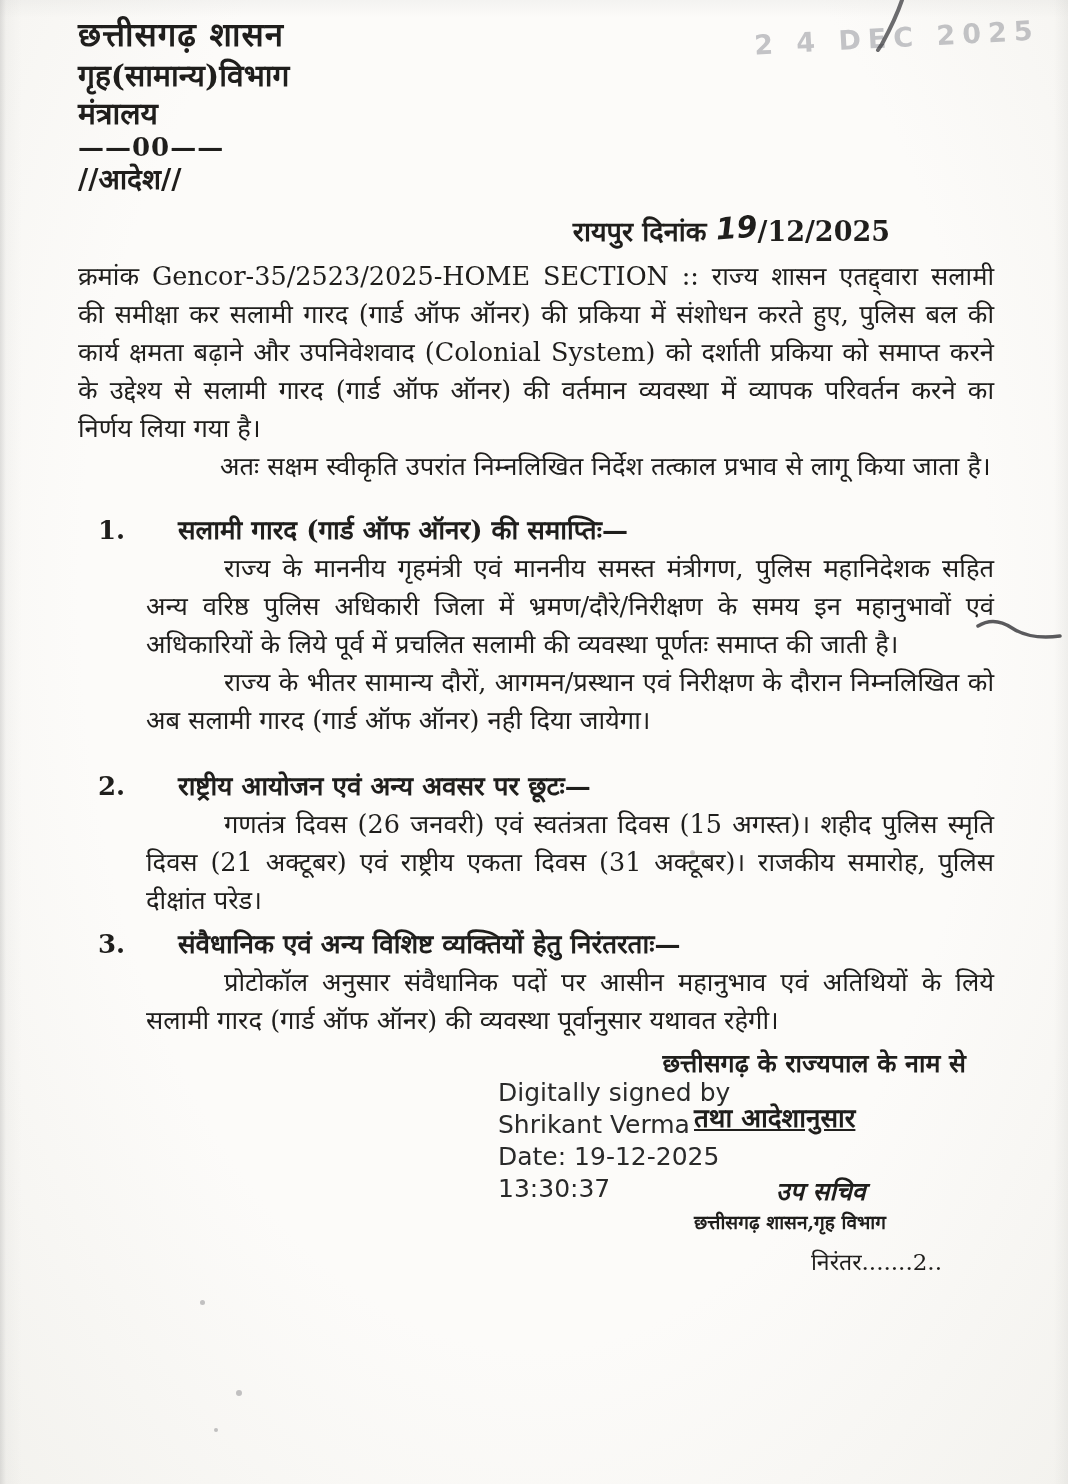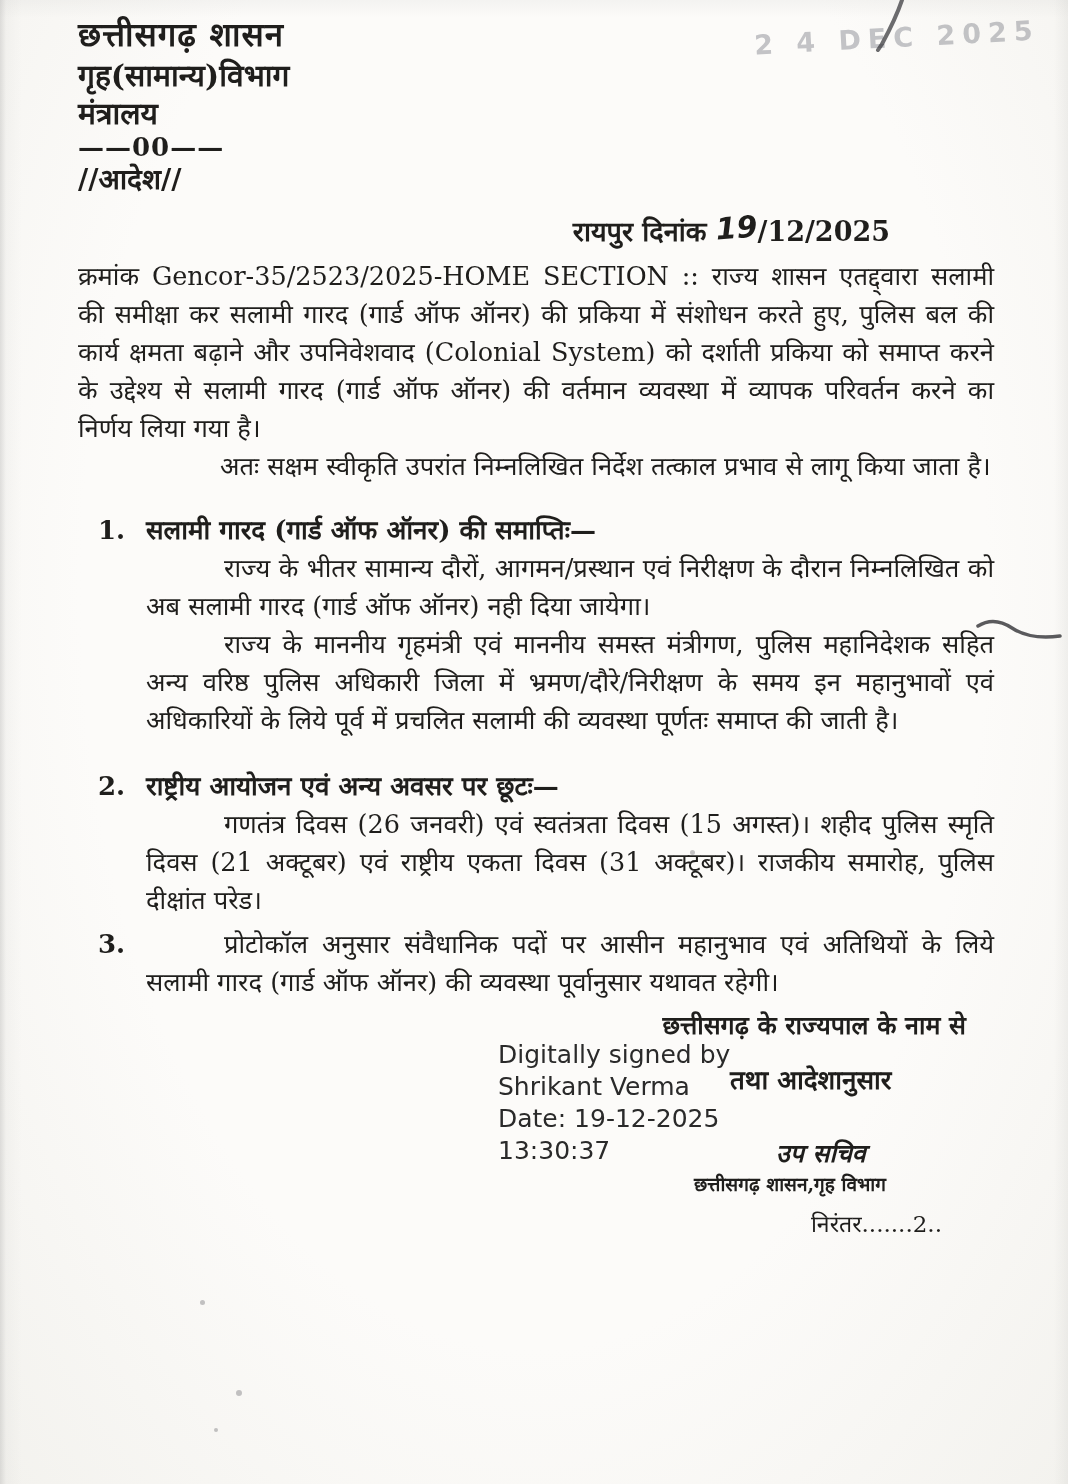--- a/index.html
+++ b/index.html
@@ -55,21 +55,21 @@
   .sec1{ margin-top:26px; }
   .sec2{ margin-top:28px; }
   .sec3{ margin-top:6px; }
   .sec-num{
     flex:0 0 48px;
     margin-left:20px;
     font-size:26px; line-height:38px; font-weight:600;
   }
   .sec-body{ flex:1; }
   .sec-heading{
-    font-size:26px; line-height:38px; font-weight:700;
+    font-size:26px; line-height:38px; font-weight:700;margin-left:32px;
   }
   .sec-para{
     font-size:25.5px; line-height:38px;
     text-align:justify; font-weight:500;
     text-indent:78px;
   }
   
   .sig{
     position:relative;
     height:252px;
@@ -79,22 +79,22 @@
   .sig-onbehalf{
     position:absolute; right:28px; top:0;
     font-size:25px; font-weight:600;
   }
   .sig-digital{
     position:absolute; left:420px; top:32px;
     font-family:"DejaVu Sans","Liberation Sans",sans-serif;
     font-size:25px; line-height:32px; font-weight:500; color:#2a2a2a;
   }
   .sig-andorder{
-    position:absolute; left:652px; top:54px;
-    font-size:26px; font-weight:600;
+    position:absolute; left:616px; top:54px;
+    font-size:26px; font-weight:600;text-decoration:underline;
   }
   .sig-desig{
     position:absolute; left:698px; top:128px;
     font-size:25px; font-weight:600;font-style:italic;
   }
   .sig-dept{
     position:absolute; left:616px; top:164px;
     font-size:19px; font-weight:600;
   }
   .sig-cont{
@@ -150,36 +150,37 @@
       <span class="hand">19</span><span>/12/2025</span>
     </div>
 
     <div class="para p1">क्रमांक Gencor-35/2523/2025-HOME SECTION ::  राज्य शासन एतद्द्वारा सलामी की समीक्षा कर सलामी गारद (गार्ड ऑफ ऑनर) की प्रकिया में संशोधन करते हुए, पुलिस बल की कार्य क्षमता बढ़ाने और उपनिवेशवाद (Colonial System) को दर्शाती प्रकिया को समाप्त करने के उद्देश्य से सलामी गारद (गार्ड ऑफ ऑनर) की वर्तमान व्यवस्था में व्यापक परिवर्तन करने का निर्णय लिया गया है।</div>
     <div class="para p2">अतः सक्षम स्वीकृति उपरांत निम्नलिखित निर्देश तत्काल प्रभाव से लागू किया जाता है।</div>
 
     <div class="section sec1">
       <div class="sec-num">1.</div>
       <div class="sec-body">
         <div class="sec-heading">सलामी गारद (गार्ड ऑफ ऑनर) की समाप्तिः—</div>
+        <div class="sec-para">राज्य के माननीय गृहमंत्री एवं माननीय समस्त मंत्रीगण, पुलिस महानिदेशक सहित अन्य वरिष्ठ पुलिस अधिकारी जिला में भ्रमण/दौरे/निरीक्षण के समय इन महानुभावों एवं अधिकारियों के लिये पूर्व में प्रचलित सलामी की व्यवस्था पूर्णतः समाप्त की जाती है।</div>
         <div class="sec-para">राज्य के भीतर सामान्य दौरों, आगमन/प्रस्थान एवं निरीक्षण के दौरान निम्नलिखित को अब सलामी गारद (गार्ड ऑफ ऑनर) नही दिया जायेगा।</div>
-        <div class="sec-para">राज्य के माननीय गृहमंत्री एवं माननीय समस्त मंत्रीगण, पुलिस महानिदेशक सहित अन्य वरिष्ठ पुलिस अधिकारी जिला में भ्रमण/दौरे/निरीक्षण के समय इन महानुभावों एवं अधिकारियों के लिये पूर्व में प्रचलित सलामी की व्यवस्था पूर्णतः समाप्त की जाती है।</div>
       </div>
     </div>
 
     <div class="section sec2">
       <div class="sec-num">2.</div>
       <div class="sec-body">
         <div class="sec-heading">राष्ट्रीय आयोजन एवं अन्य अवसर पर छूटः—</div>
         <div class="sec-para">गणतंत्र दिवस (26 जनवरी) एवं स्वतंत्रता दिवस (15 अगस्त)। शहीद पुलिस स्मृति दिवस (21 अक्टूबर) एवं राष्ट्रीय एकता दिवस (31 अक्टूबर)। राजकीय समारोह, पुलिस दीक्षांत परेड।</div>
       </div>
     </div>
 
     <div class="section sec3">
       <div class="sec-num">3.</div>
       <div class="sec-body">
+        <div class="sec-heading">संवैधानिक एवं अन्य विशिष्ट व्यक्तियों हेतु निरंतरताः—</div>
         <div class="sec-para">प्रोटोकॉल अनुसार संवैधानिक पदों पर आसीन महानुभाव एवं अतिथियों के लिये सलामी गारद (गार्ड ऑफ ऑनर) की व्यवस्था पूर्वानुसार यथावत रहेगी।</div>
       </div>
     </div>
 
     <div class="sig">
       <div class="sig-onbehalf">छत्तीसगढ़ के राज्यपाल के नाम से</div>
       <div class="sig-digital">
         <div>Digitally signed by</div>
         <div>Shrikant Verma</div>
         <div>Date: 19-12-2025</div>

